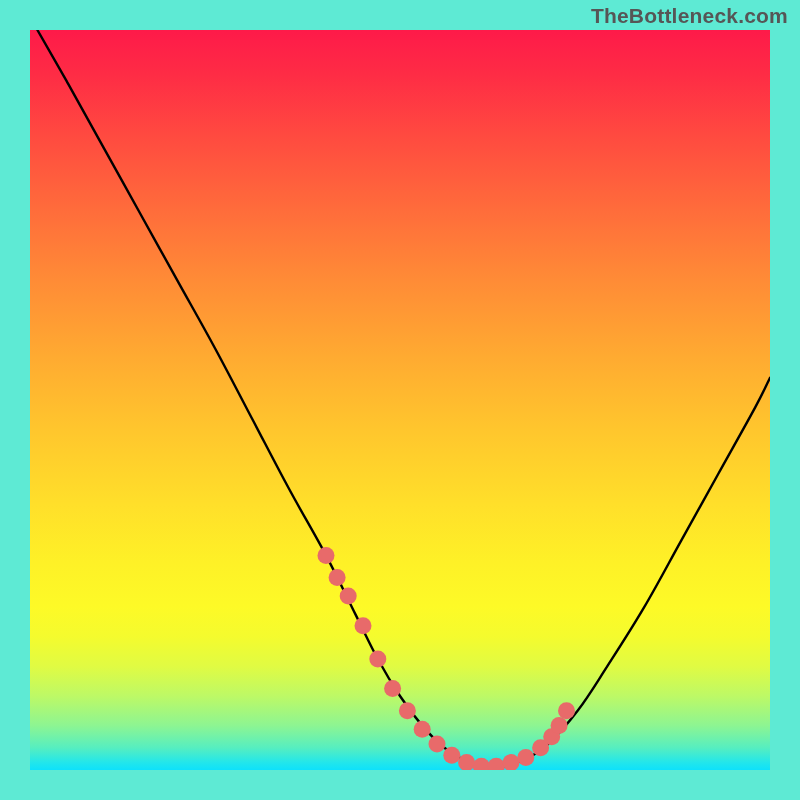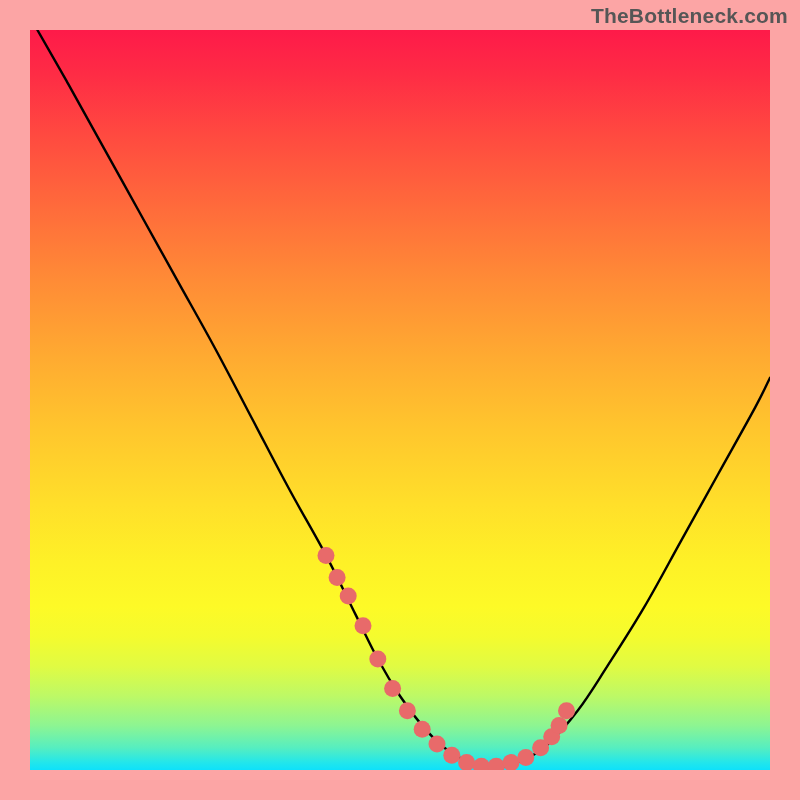--- a/index.html
+++ b/index.html
@@ -1,21 +1,21 @@
 <!DOCTYPE html>
 <html><head>
 <meta charset="utf-8">
 <style>
   * { margin: 0; padding: 0; box-sizing: border-box; }
   html, body { width: 800px; height: 800px; overflow: hidden; background: #000; }
   .frame {
     position: relative;
     width: 800px;
     height: 800px;
-    background: #fca5a5;
+    background: #5eead4;
   }
   .watermark {
     position: absolute;
     top: 4px;
     right: 12px;
     font-family: Arial, Helvetica, sans-serif;
     font-size: 21px;
     font-weight: bold;
     color: #565656;
     letter-spacing: 0.2px;

